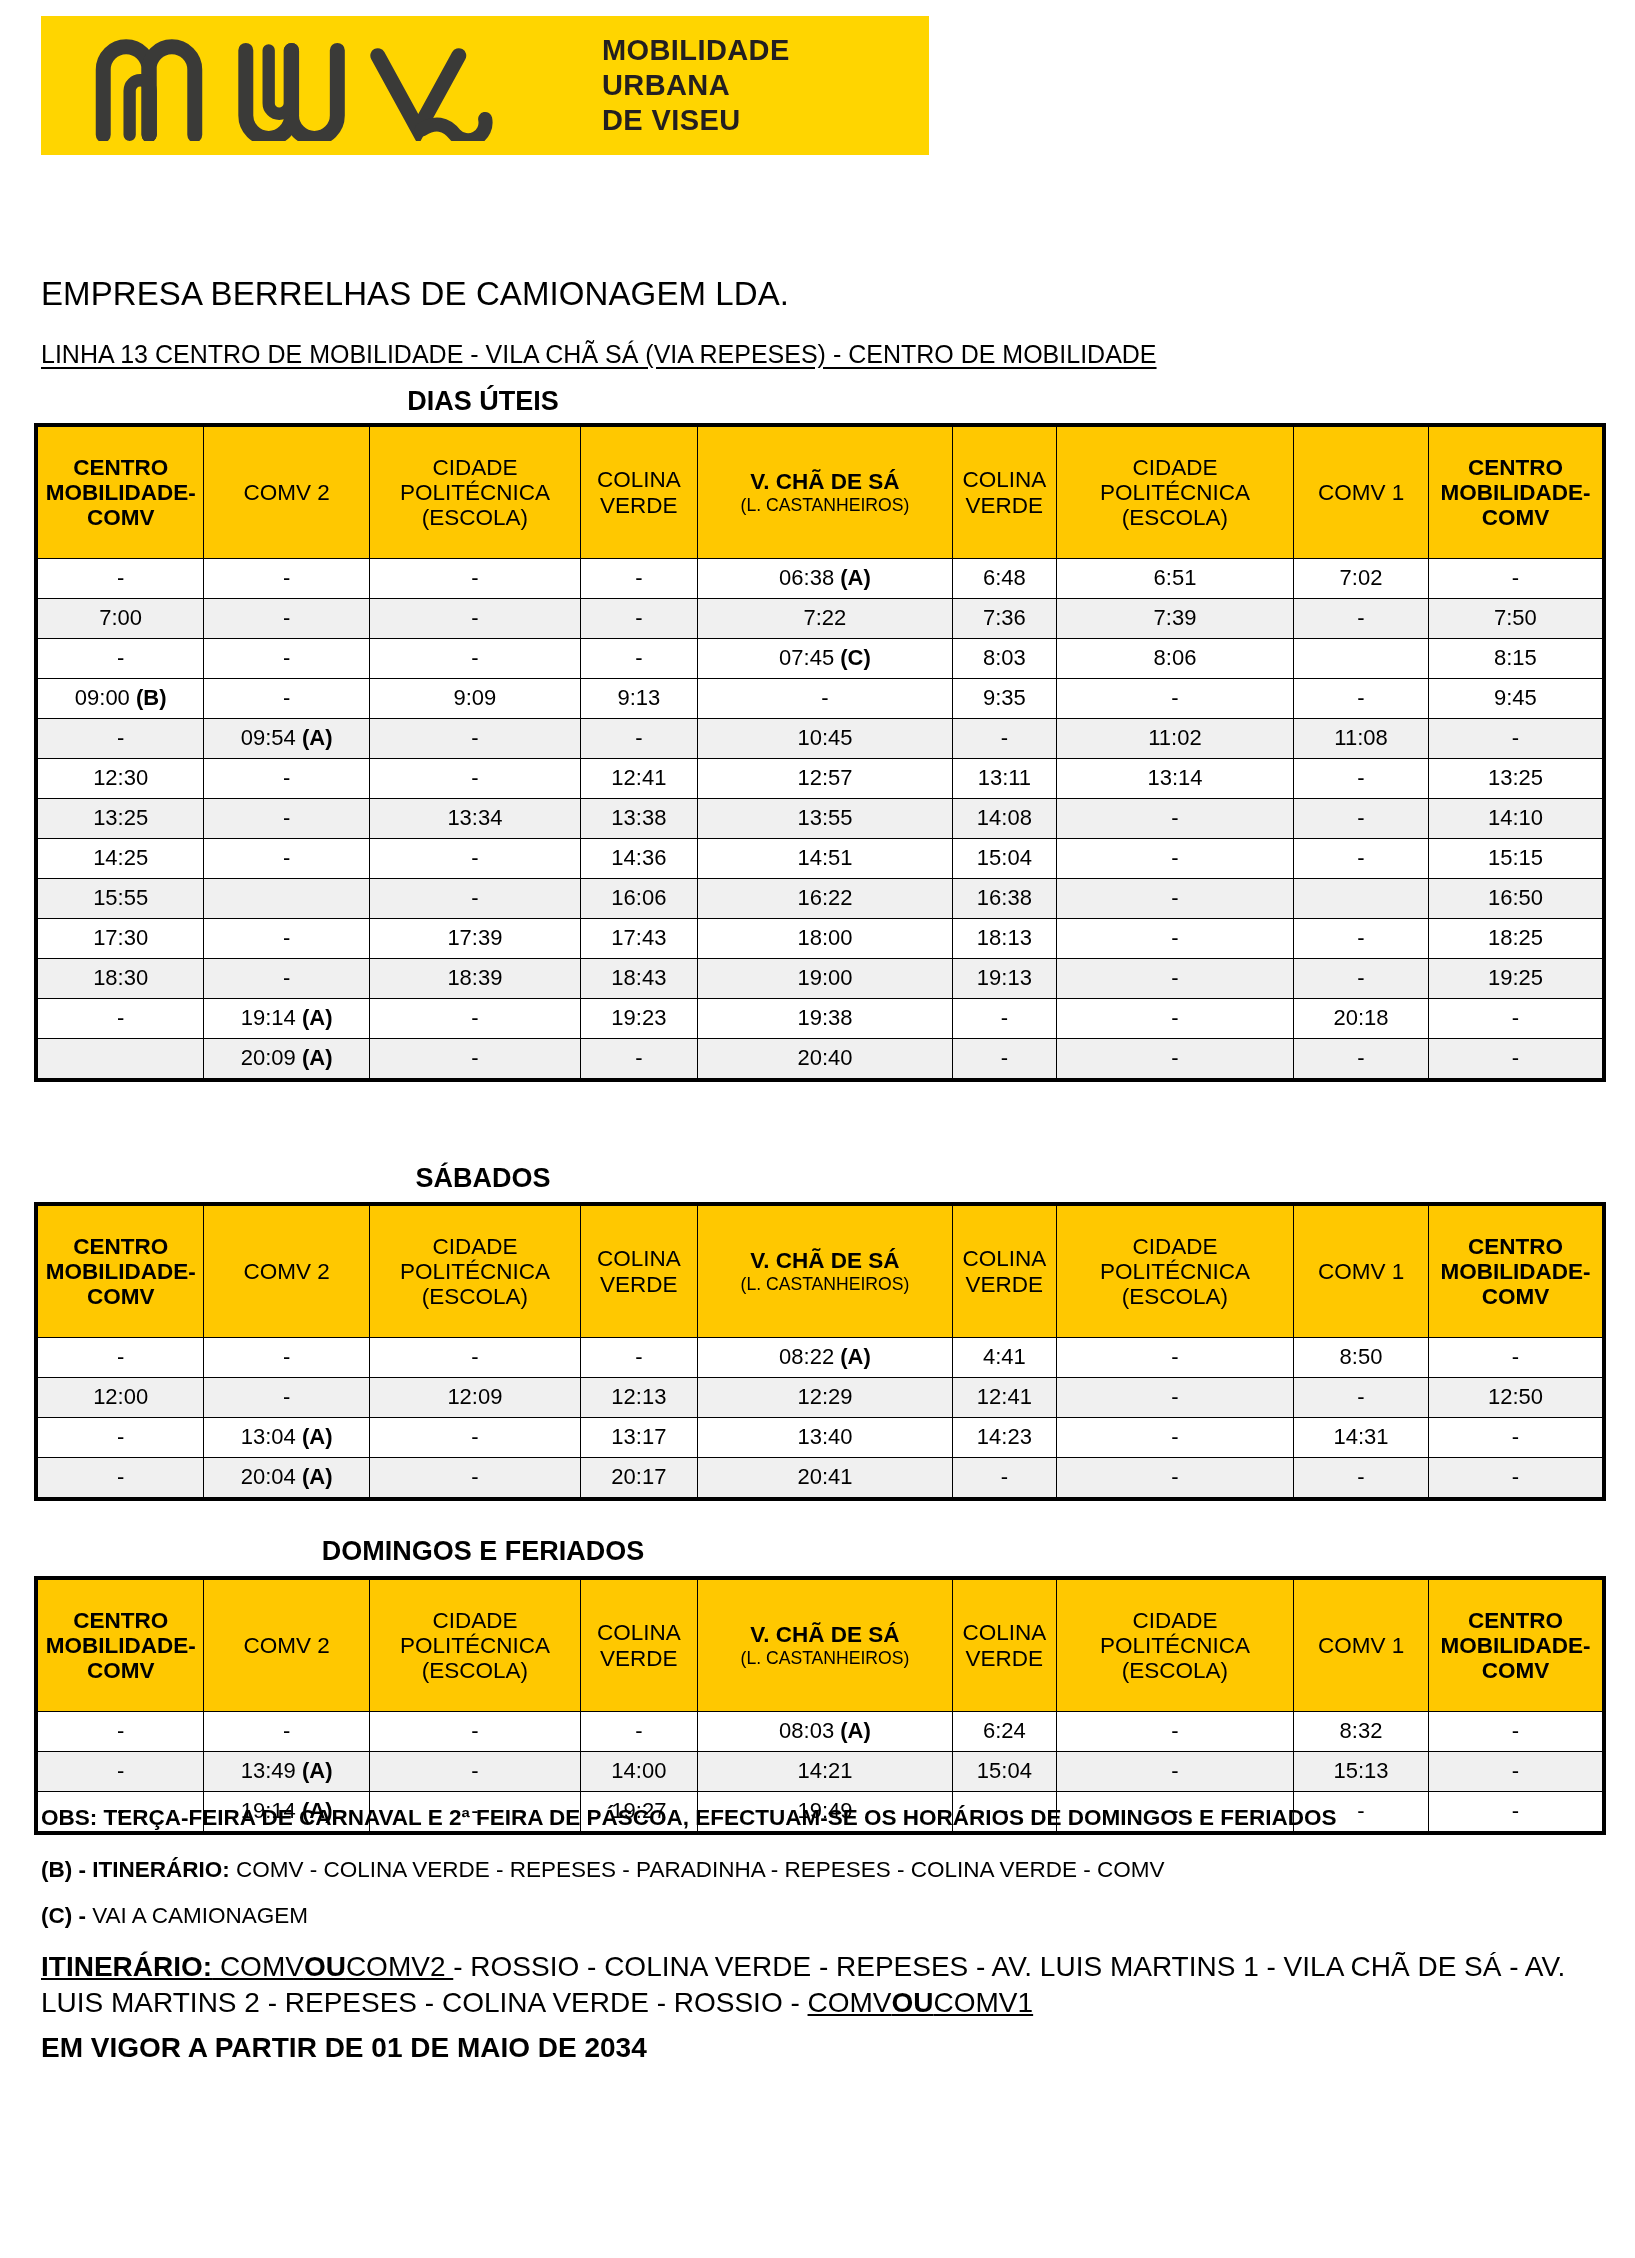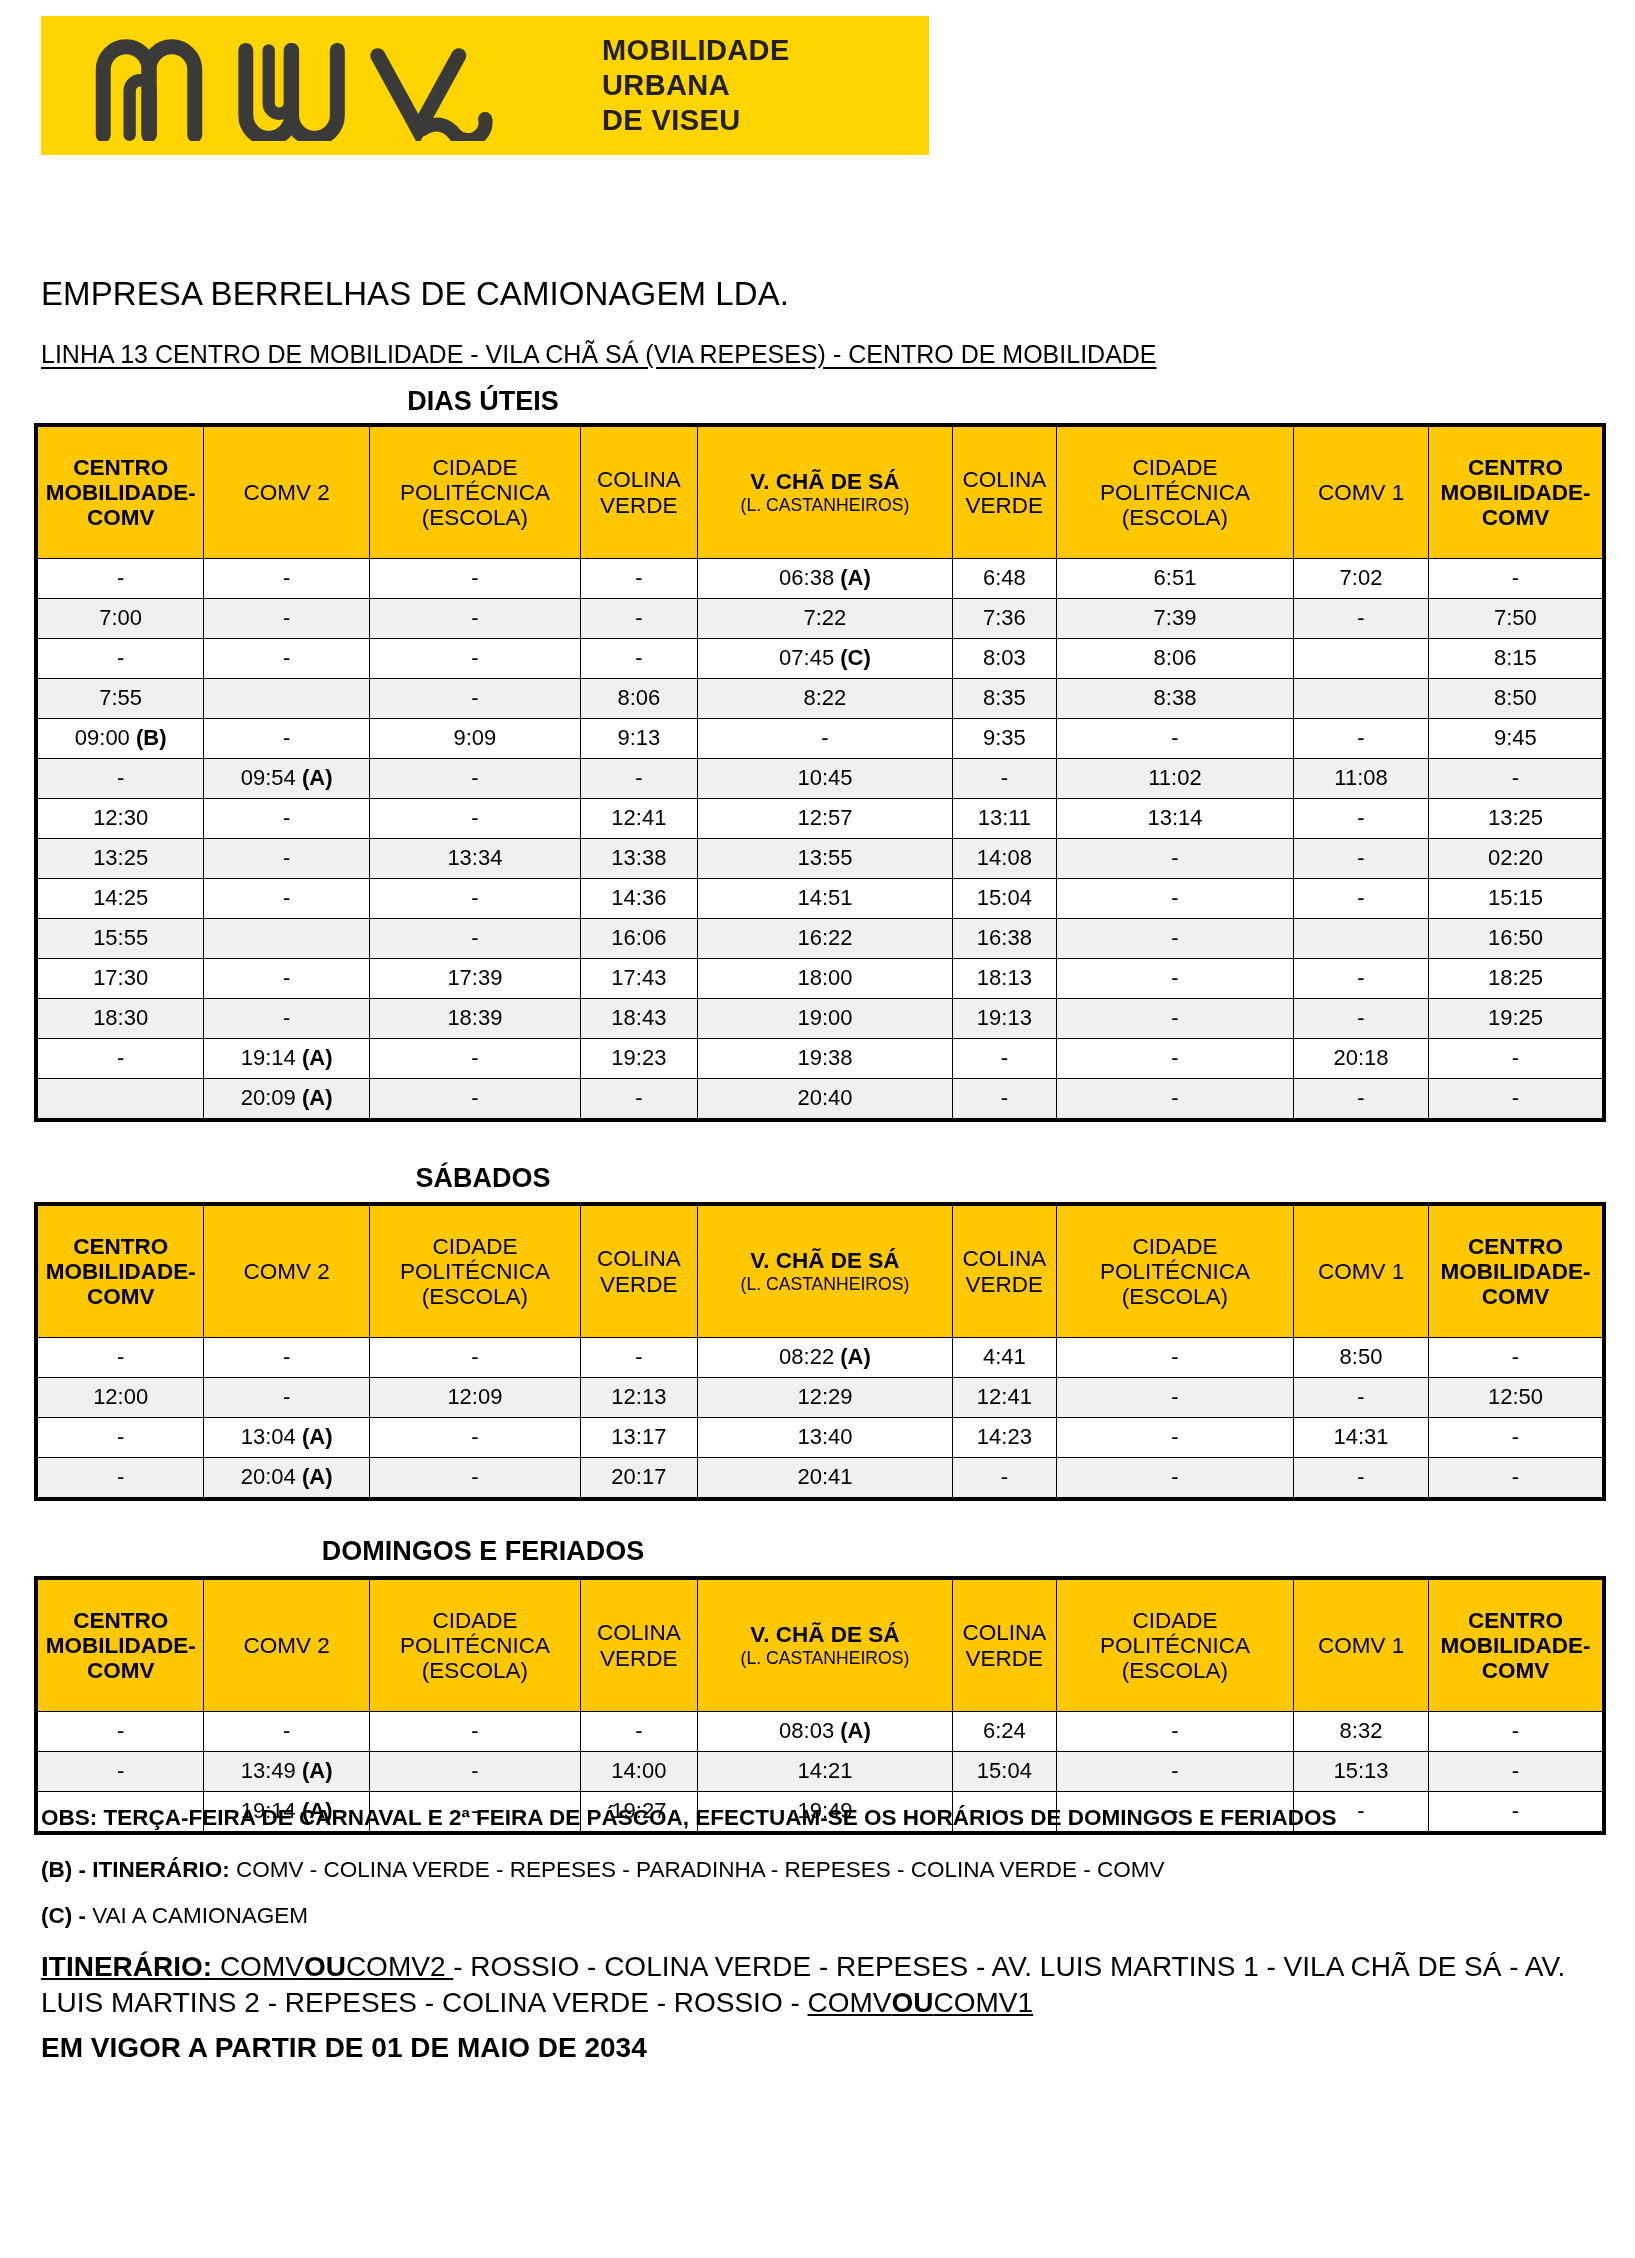--- a/index.html
+++ b/index.html
@@ -239,31 +239,20 @@
             <td class="c0">-</td>
             <td class="c1">-</td>
             <td class="c2">-</td>
             <td class="c3">-</td>
             <td class="c4"><span>07:45 </span><span class="b">(C)</span></td>
             <td class="c5">8:03</td>
             <td class="c6">8:06</td>
             <td class="c7"></td>
             <td class="c8">8:15</td>
           </tr>
-          <tr class="alt">
-            <td class="c0">7:55</td>
-            <td class="c1"></td>
-            <td class="c2">-</td>
-            <td class="c3">8:06</td>
-            <td class="c4">8:22</td>
-            <td class="c5">8:35</td>
-            <td class="c6">8:38</td>
-            <td class="c7"></td>
-            <td class="c8">8:50</td>
-          </tr>
           <tr>
             <td class="c0"><span>09:00 </span><span class="b">(B)</span></td>
             <td class="c1">-</td>
             <td class="c2">9:09</td>
             <td class="c3">9:13</td>
             <td class="c4">-</td>
             <td class="c5">9:35</td>
             <td class="c6">-</td>
             <td class="c7">-</td>
             <td class="c8">9:45</td>
@@ -292,21 +281,21 @@
           </tr>
           <tr class="alt">
             <td class="c0">13:25</td>
             <td class="c1">-</td>
             <td class="c2">13:34</td>
             <td class="c3">13:38</td>
             <td class="c4">13:55</td>
             <td class="c5">14:08</td>
             <td class="c6">-</td>
             <td class="c7">-</td>
-            <td class="c8">02:20</td>
+            <td class="c8">14:10</td>
           </tr>
           <tr>
             <td class="c0">14:25</td>
             <td class="c1">-</td>
             <td class="c2">-</td>
             <td class="c3">14:36</td>
             <td class="c4">14:51</td>
             <td class="c5">15:04</td>
             <td class="c6">-</td>
             <td class="c7">-</td>

